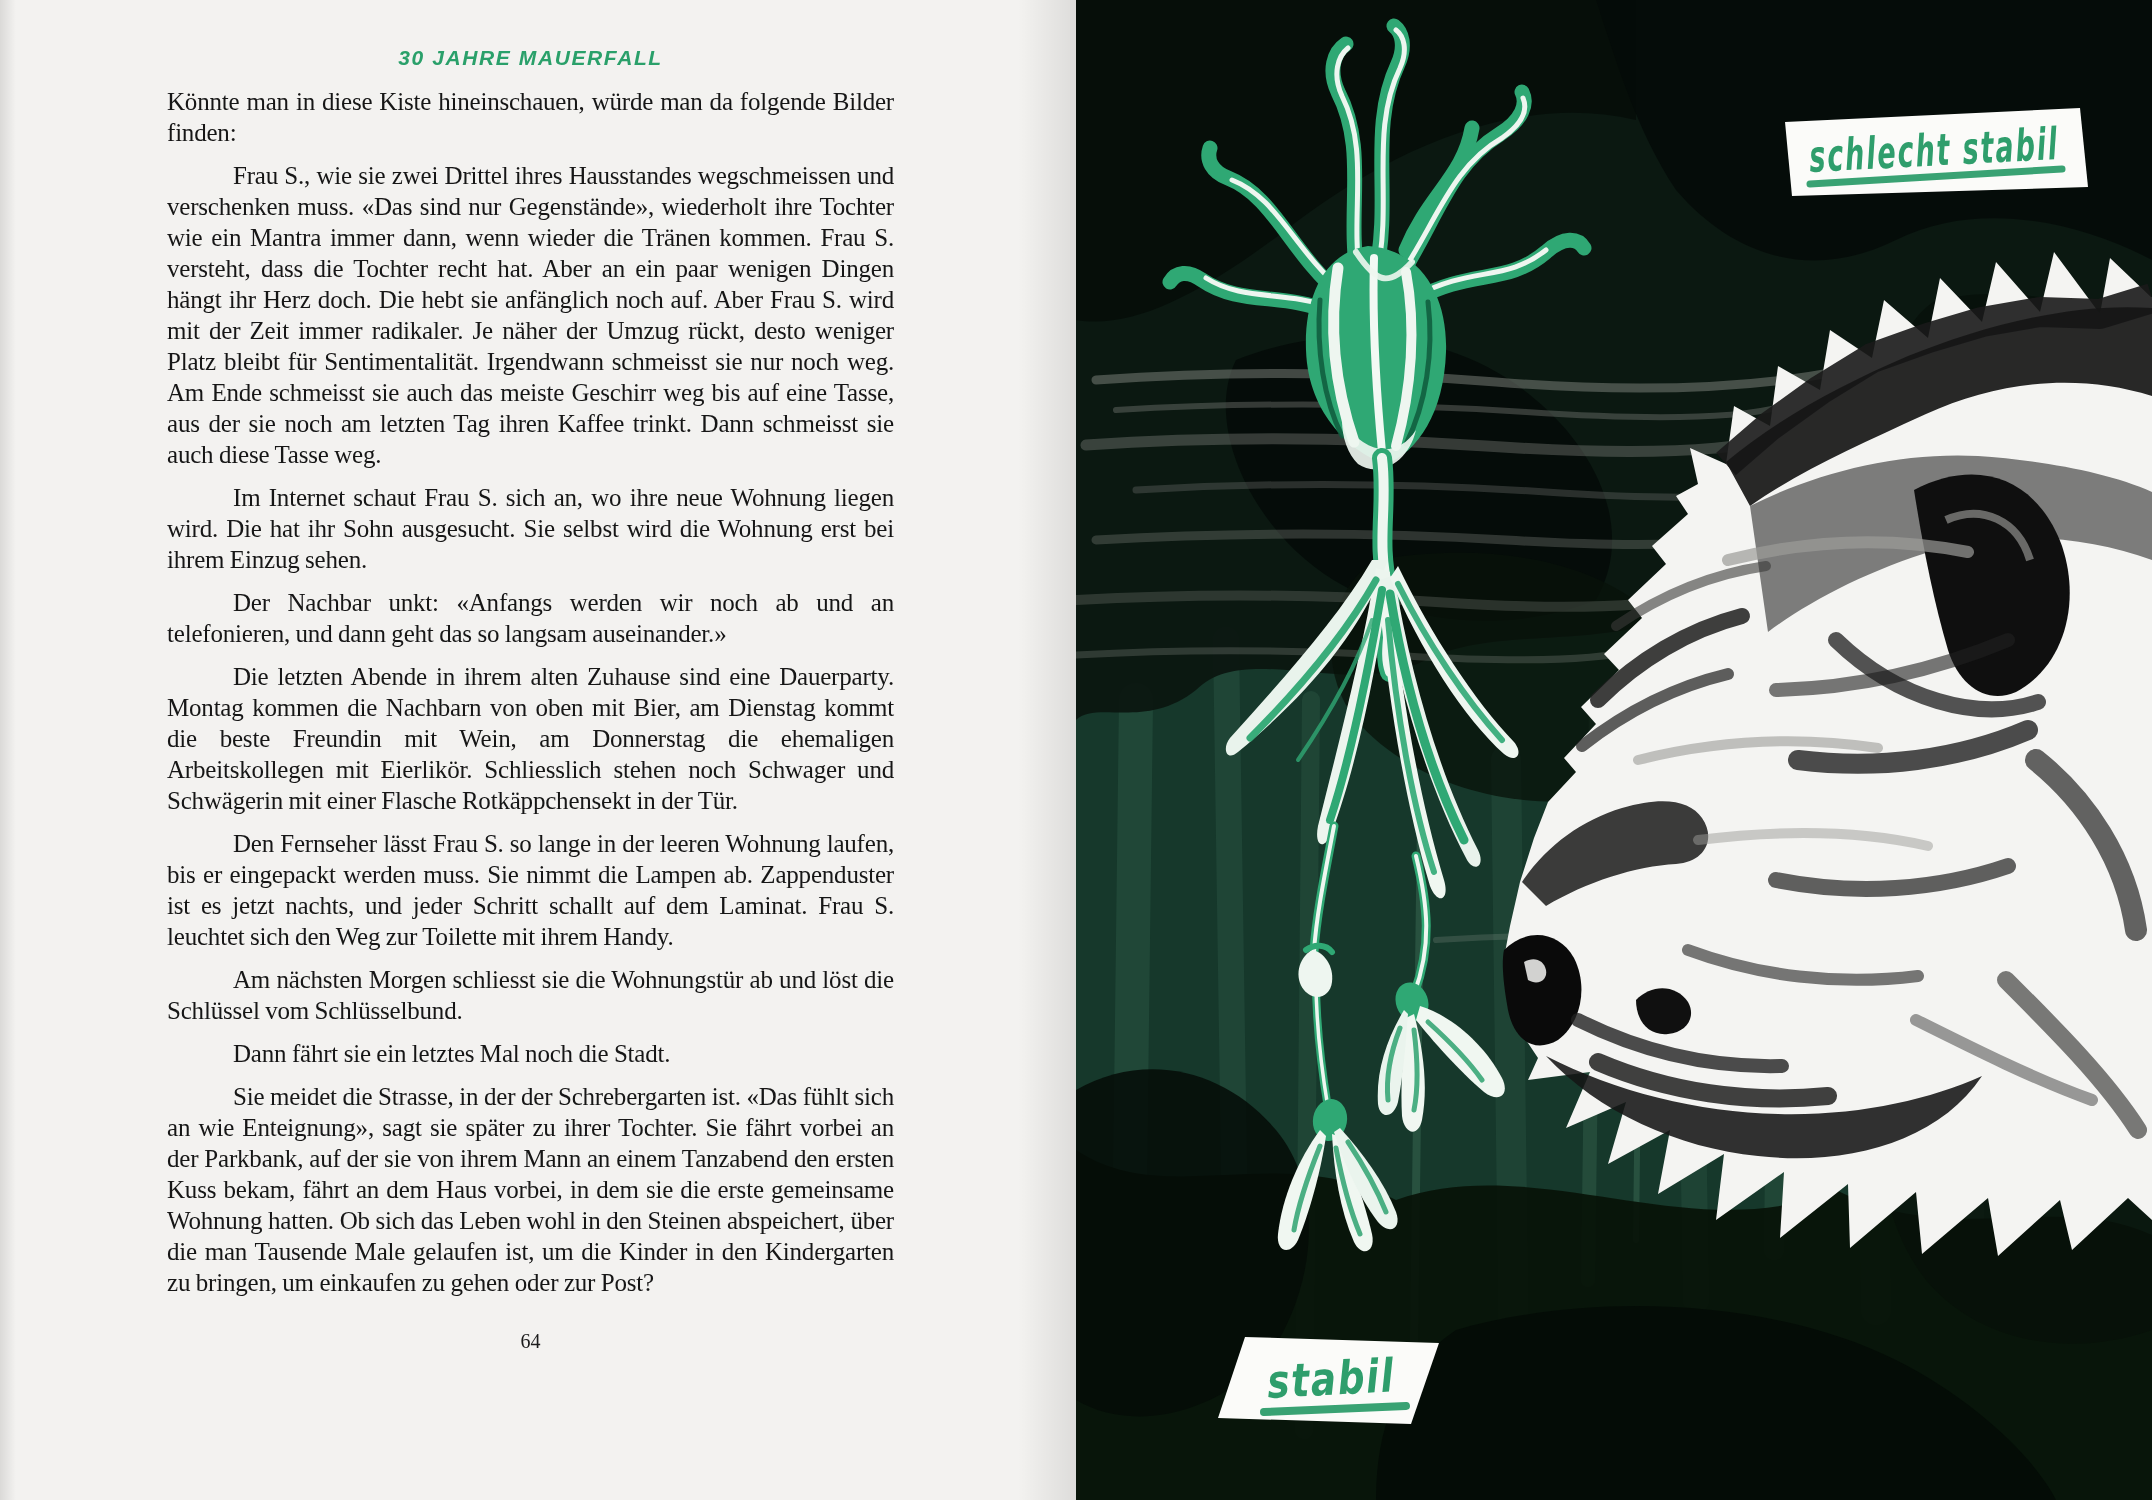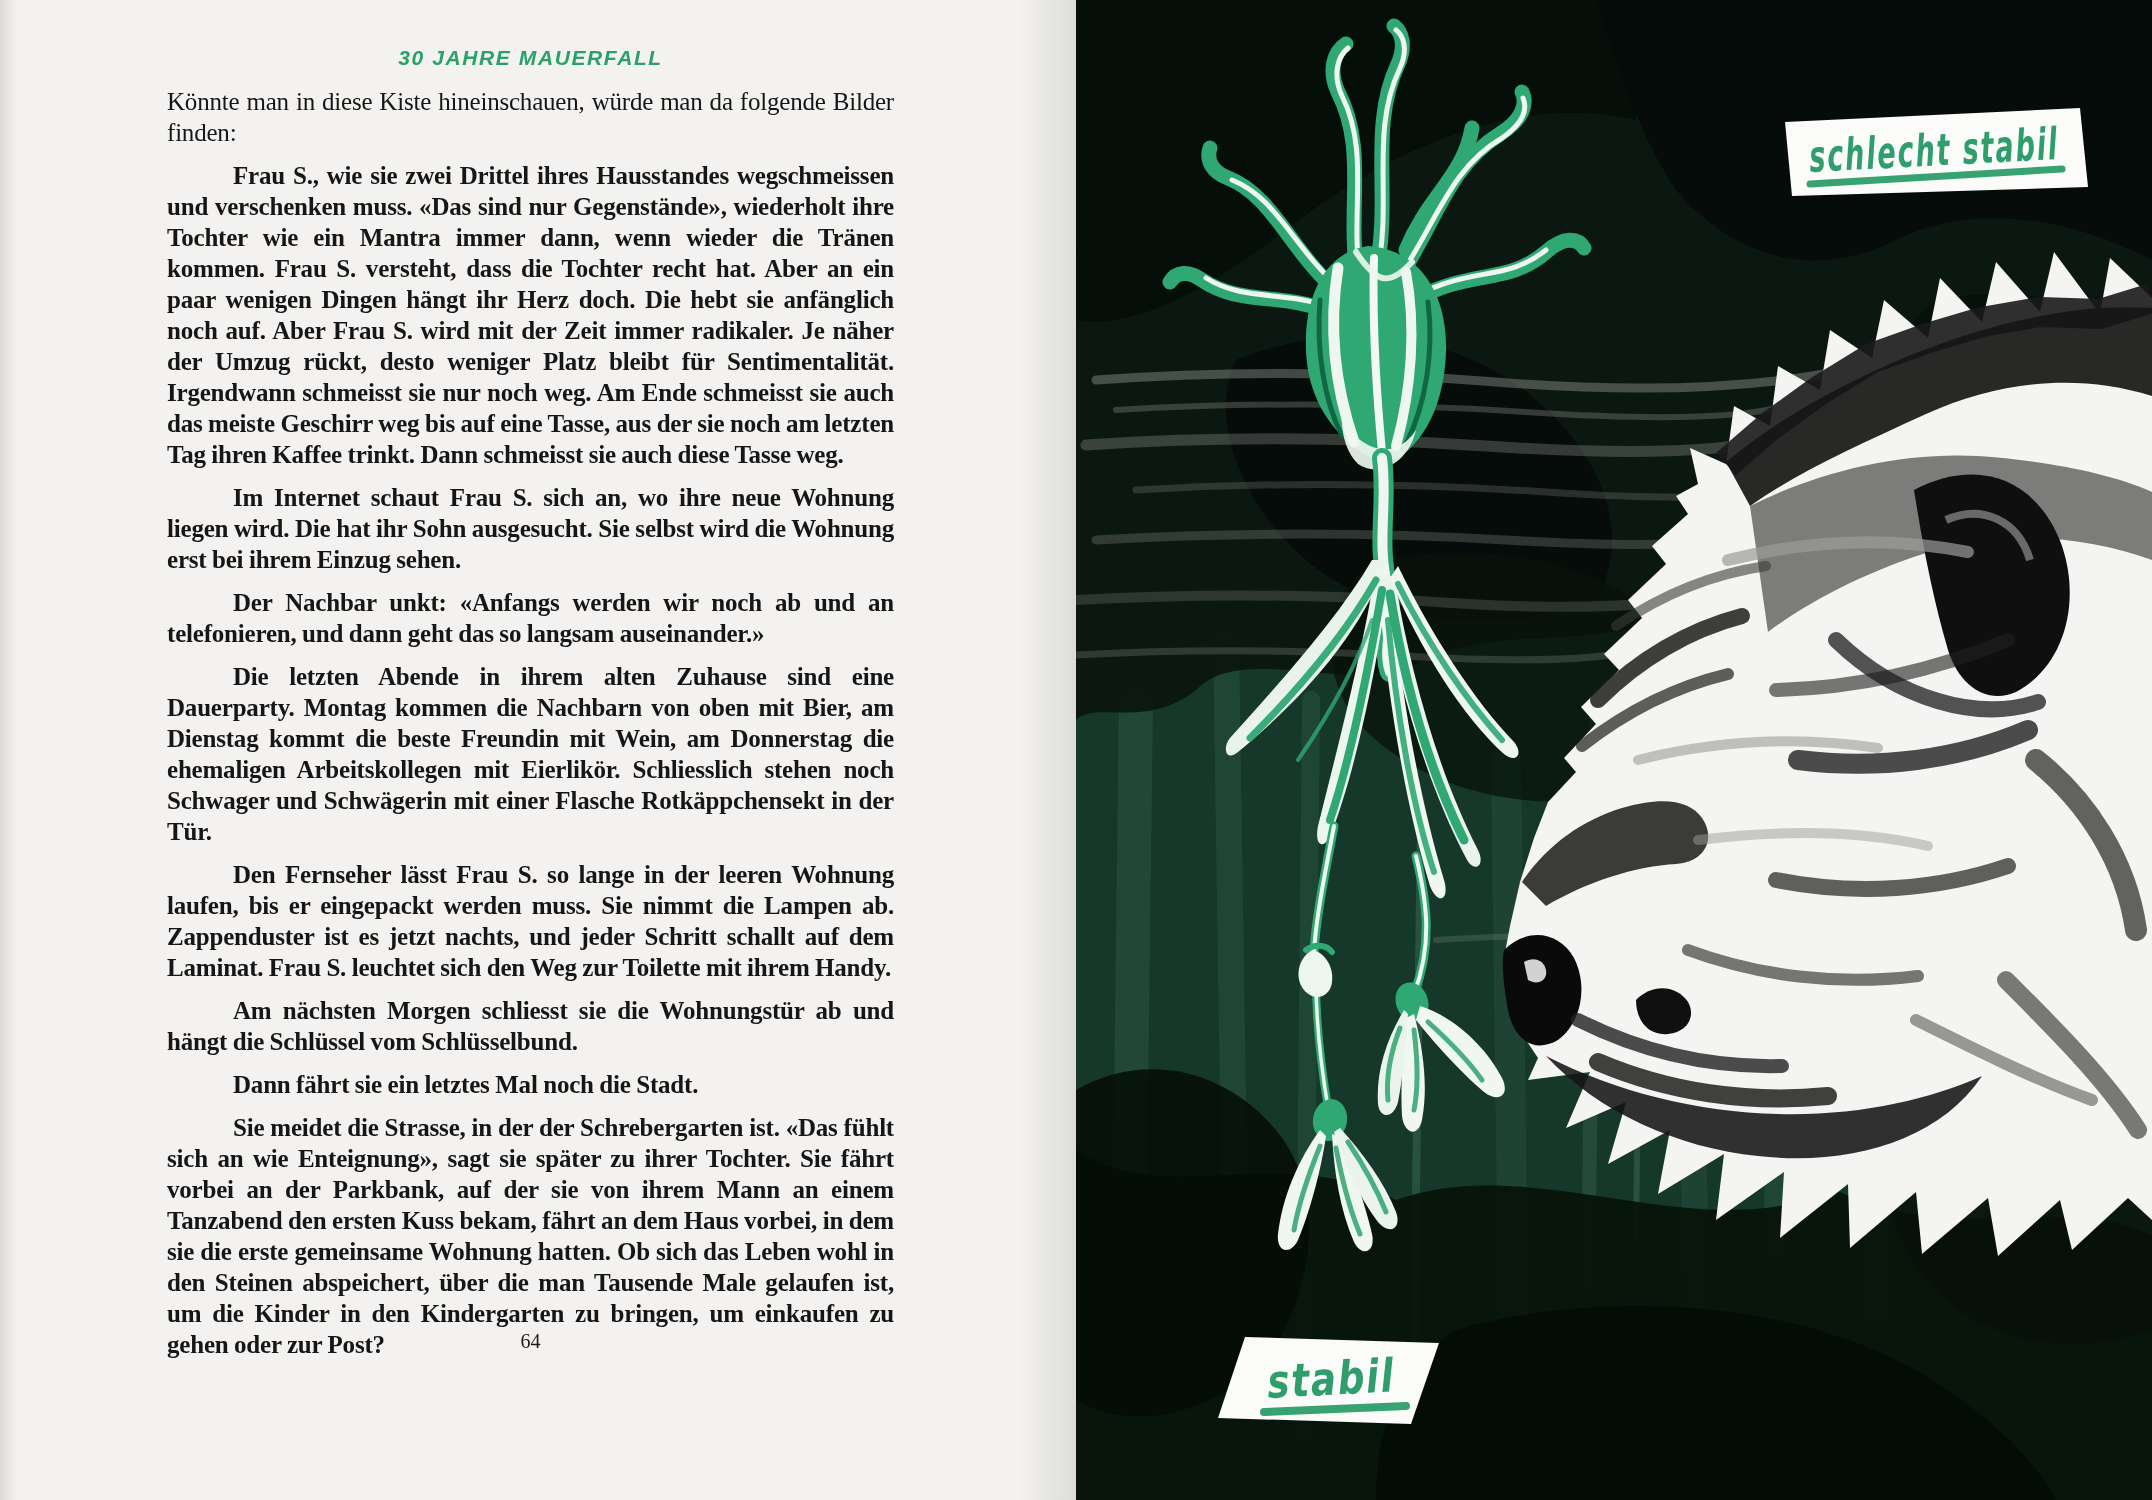--- a/index.html
+++ b/index.html
@@ -40,21 +40,21 @@
     margin-top:16px;
     color:#161616;
     font-size:25px;
     line-height:31px;
     text-align:justify;
     letter-spacing:-0.2px;
     word-spacing:-0.5px;
     hyphens:auto;
   }
   .body-text p{margin:12px;text-indent:0;}
-  .body-text p.indent{text-indent:66px;font-weight:bold;}
+  .body-text p.indent{text-indent:66px;}
   .page-number{
     position:absolute;left:155px;top:1330px;width:751px;
     text-align:center;
     font-size:20px;color:#1c1c1c;
   }
   
   .page-right{
     position:absolute;left:1076px;top:0;width:1076px;height:1500px;
   }
   .page-right svg{display:block;}
@@ -75,21 +75,21 @@
 
     <div class="text-col">
       <div class="running-head">30 JAHRE MAUERFALL</div>
       <div class="body-text">
           <p>Könnte man in diese Kiste hineinschauen, würde man da folgende Bilder finden:</p>
           <p class="indent">Frau S., wie sie zwei Drittel ihres Hausstandes wegschmeissen und verschenken muss. «Das sind nur Gegenstände», wiederholt ihre Tochter wie ein Mantra immer dann, wenn wieder die Tränen kommen. Frau S. versteht, dass die Tochter recht hat. Aber an ein paar wenigen Dingen hängt ihr Herz doch. Die hebt sie anfänglich noch auf. Aber Frau S. wird mit der Zeit immer radikaler. Je näher der Umzug rückt, desto weniger Platz bleibt für Sentimentalität. Irgendwann schmeisst sie nur noch weg. Am Ende schmeisst sie auch das meiste Geschirr weg bis auf eine Tasse, aus der sie noch am letzten Tag ihren Kaffee trinkt. Dann schmeisst sie auch diese Tasse weg.</p>
           <p class="indent">Im Internet schaut Frau S. sich an, wo ihre neue Wohnung liegen wird. Die hat ihr Sohn ausgesucht. Sie selbst wird die Wohnung erst bei ihrem Einzug sehen.</p>
           <p class="indent">Der Nachbar unkt: «Anfangs werden wir noch ab und an telefonieren, und dann geht das so langsam auseinander.»</p>
           <p class="indent">Die letzten Abende in ihrem alten Zuhause sind eine Dauerparty. Montag kommen die Nachbarn von oben mit Bier, am Dienstag kommt die beste Freundin mit Wein, am Donnerstag die ehemaligen Arbeitskollegen mit Eierlikör. Schliesslich stehen noch Schwager und Schwägerin mit einer Flasche Rotkäppchensekt in der Tür.</p>
           <p class="indent">Den Fernseher lässt Frau S. so lange in der leeren Wohnung laufen, bis er eingepackt werden muss. Sie nimmt die Lampen ab. Zappenduster ist es jetzt nachts, und jeder Schritt schallt auf dem Laminat. Frau S. leuchtet sich den Weg zur Toilette mit ihrem Handy.</p>
-          <p class="indent">Am nächsten Morgen schliesst sie die Wohnungstür ab und hängt die Schlüssel vom Schlüsselbund.</p>
+          <p class="indent">Am nächsten Morgen schliesst sie die Wohnungstür ab und löst die Schlüssel vom Schlüsselbund.</p>
           <p class="indent">Dann fährt sie ein letztes Mal noch die Stadt.</p>
           <p class="indent">Sie meidet die Strasse, in der der Schrebergarten ist. «Das fühlt sich an wie Enteignung», sagt sie später zu ihrer Tochter. Sie fährt vorbei an der Parkbank, auf der sie von ihrem Mann an einem Tanzabend den ersten Kuss bekam, fährt an dem Haus vorbei, in dem sie die erste gemeinsame Wohnung hatten. Ob sich das Leben wohl in den Steinen abspeichert, über die man Tausende Male gelaufen ist, um die Kinder in den Kindergarten zu bringen, um einkaufen zu gehen oder zur Post?</p>
         </div>
     </div>
 
     <div class="page-number">64</div>
   </div>
 
   <div class="page-right">
     <svg width="1076" height="1500" viewBox="0 0 1076 1500" role="img">

